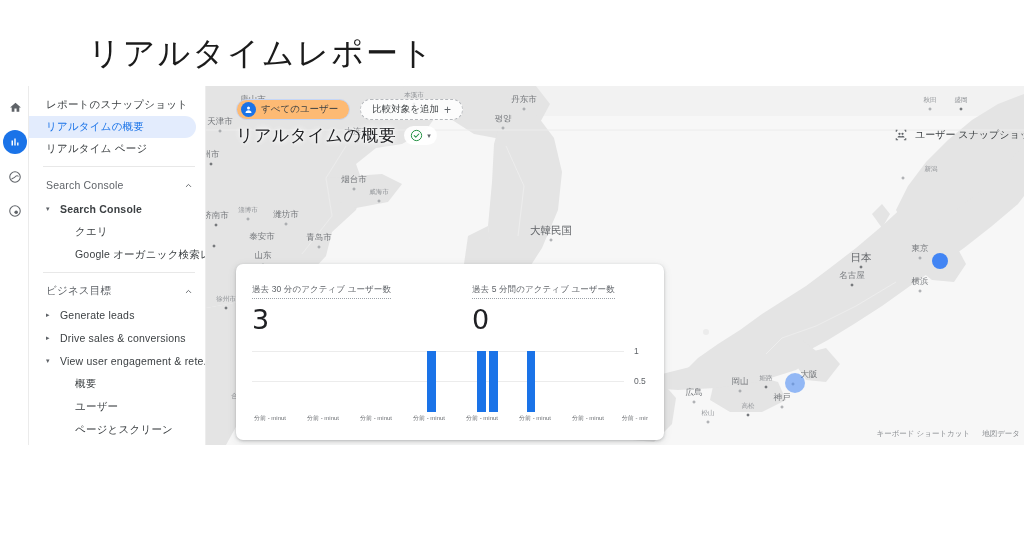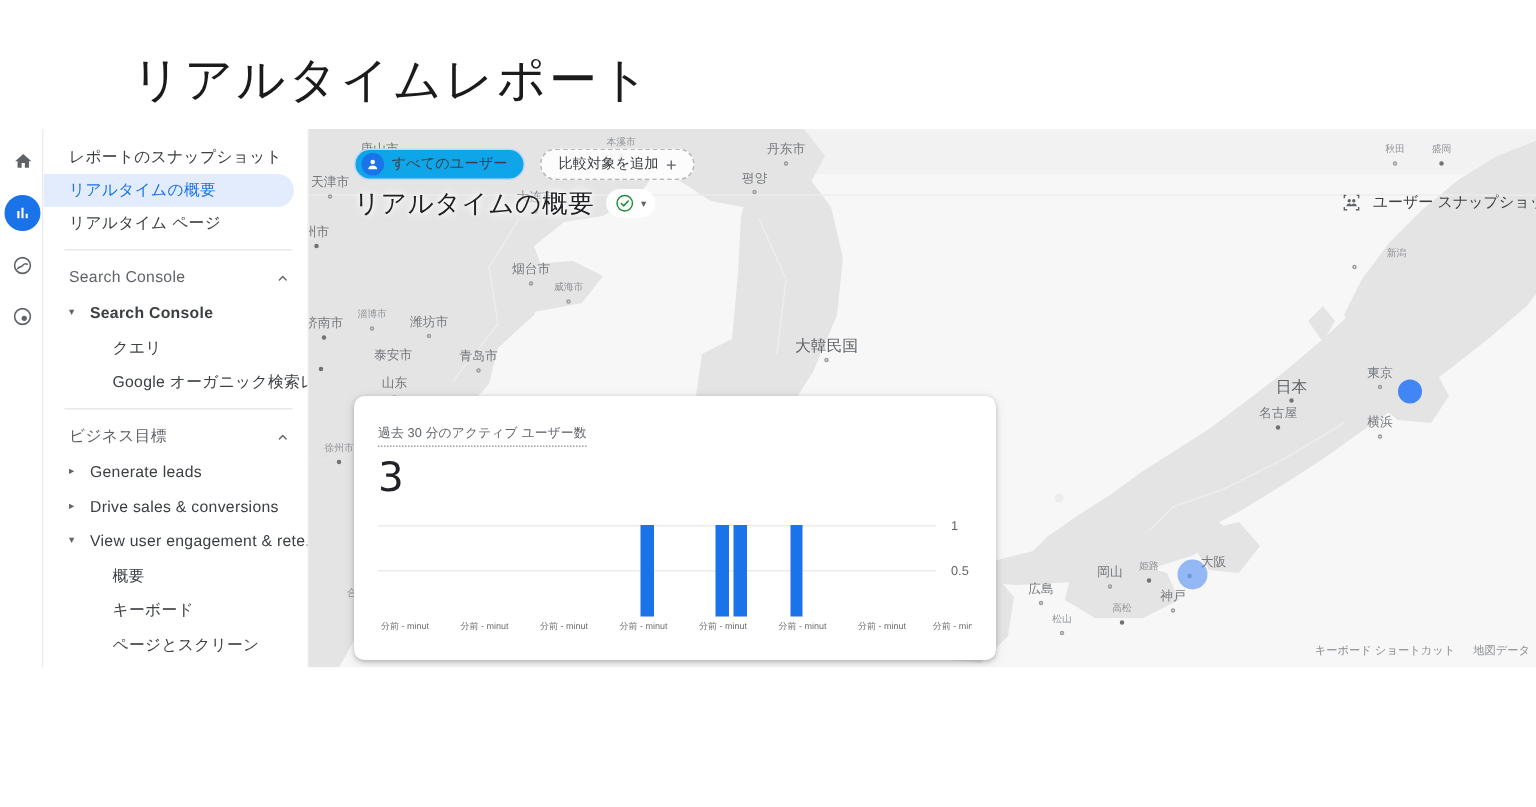--- a/index.html
+++ b/index.html
@@ -116,21 +116,21 @@
   .user-dot.soft { background: rgba(66,133,244,.55); }
 
   
   .chips { position: absolute; left: 30px; top: 13px; display: flex; gap: 10px; }
   .chip {
     height: 21px; display: flex; align-items: center; gap: 5px;
     padding: 0 11px; border-radius: 11px;
     font-size: 9.5px; color: #3c4043; white-space: nowrap;
     background: rgba(255,255,255,.88);
   }
-  .chip.solid { background: #0ea5e9; border: 1px solid #c4d6f7; padding-left: 4px; }
+  .chip.solid { background: #fdba74; border: 1px solid #c4d6f7; padding-left: 4px; }
   .chip.dashed { border: 1px dashed #b5b8bc; }
   .chip-avatar {
     width: 15px; height: 15px; border-radius: 50%;
     background: #1a73e8; display: flex; align-items: center; justify-content: center;
   }
   .chip-plus { font-size: 12px; color: #5f6368; line-height: 1; }
 
   
   .section-head {
     position: absolute; left: 30px; top: 38px;
@@ -284,21 +284,21 @@
         <span>Drive sales &amp; conversions</span>
       </div>
       <div class="nav-sub">
         <span class="tri">▾</span>
         <span>View user engagement &amp; rete...</span>
       </div>
       <div class="nav-leaf">
         <span>概要</span>
       </div>
       <div class="nav-leaf">
-        <span>キーボード</span>
+        <span>ユーザー</span>
       </div>
       <div class="nav-leaf">
         <span>ページとスクリーン</span>
       </div>
     </div>
 
     <div class="content">
 
       <svg class="map-svg" width="818" height="359" viewBox="0 0 818 359">
         <rect x="0" y="0" width="818" height="359" fill="#f7f7f7"></rect>
@@ -457,20 +457,24 @@
         </svg>
         <span>ユーザー スナップショッ</span>
       </div>
 
       <div class="card">
         <div class="metrics">
           <div class="metric">
             <div class="metric-label">過去 30 分のアクティブ ユーザー数</div>
             <div class="metric-value">3</div>
           </div>
+          <div class="metric">
+            <div class="metric-label">過去 5 分間のアクティブ ユーザー数</div>
+            <div class="metric-value">0</div>
+          </div>
         </div>
 
 
         <div class="chart">
           <div class="plot" id="plot">
               <div class="gridline" style="top: 9.13043px;"></div>
               <div class="gridline" style="top: 39.5652px;"></div>
               <div class="bar" style="left: 175.336px; width: 8.928px; height: 60.8696px; background: rgb(26, 115, 232);"></div>
               <div class="bar" style="left: 224.936px; width: 8.928px; height: 60.8696px; background: rgb(26, 115, 232);"></div>
               <div class="bar" style="left: 237.336px; width: 8.928px; height: 60.8696px; background: rgb(26, 115, 232);"></div>

